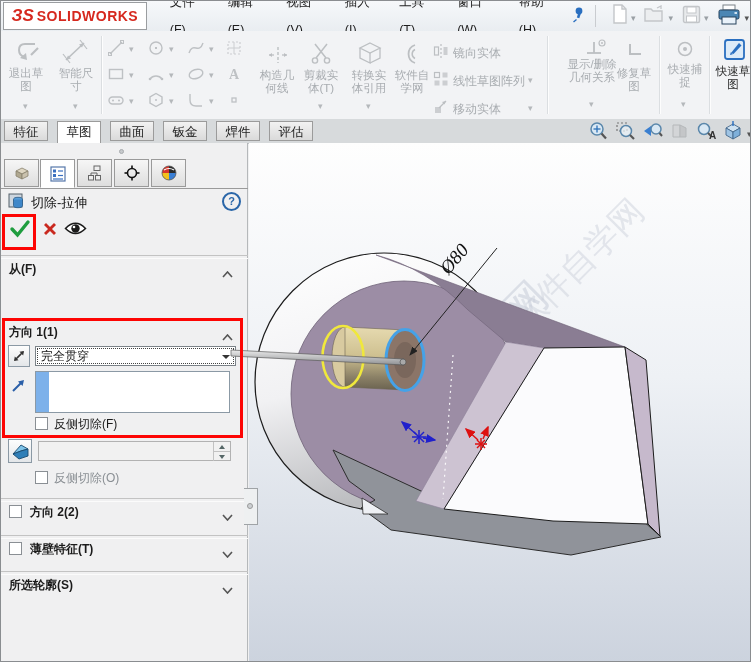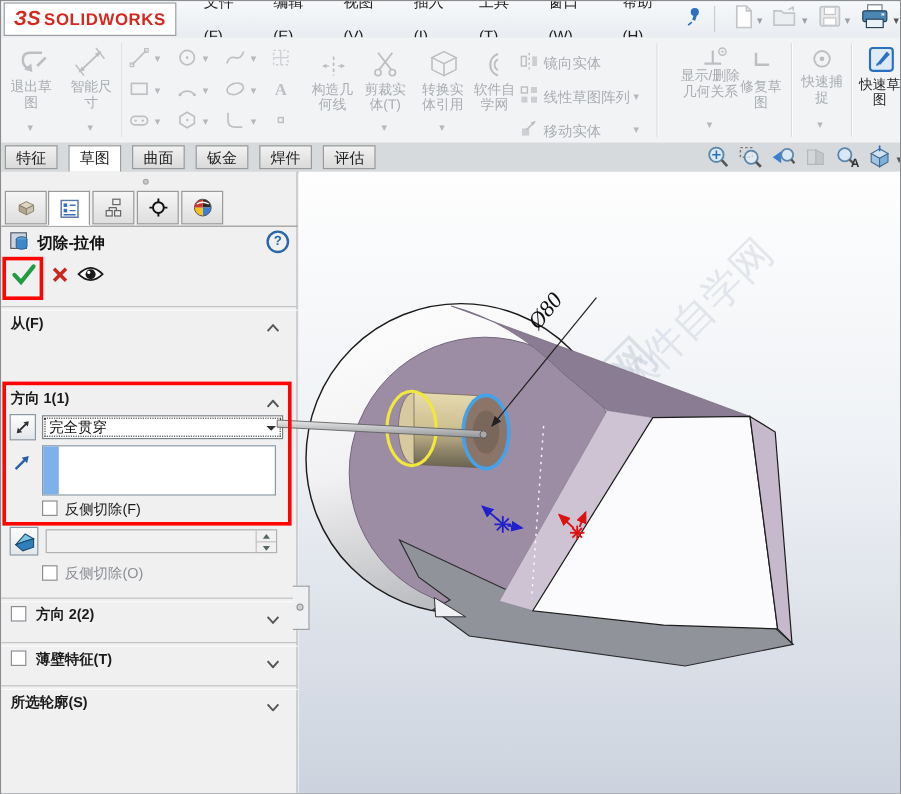--- a/index.html
+++ b/index.html
@@ -27,21 +27,21 @@
   
   .strip{position:absolute;left:0;top:118px;width:751px;height:24px;background:#d7dadc;border-bottom:1px solid #c2c5c8}
   .tab{position:absolute;top:2px;height:20px;width:44px;text-align:center;font-size:12.5px;line-height:20px;color:#222;background:linear-gradient(#f2f2f2,#dadada);border:1px solid #9b9b9b;box-sizing:border-box}
   .tab.active{background:#fff;height:22px;border-bottom:none;z-index:2}
   .hud{position:absolute;top:2px;width:24px;height:20px;display:flex;align-items:center;justify-content:center}
   
   .panel{position:absolute;left:0;top:142px;width:247px;height:520px;background:#f0f0f1;border-right:1px solid #b5b8ba;box-sizing:border-box}
   .ptabrow{position:absolute;left:0;top:16px;width:247px;height:29px;border-bottom:1px solid #9a9a9a}
   .ptab{position:absolute;top:0;width:35px;height:28px;background:linear-gradient(#f6f6f6,#dedede);border:1px solid #9a9a9a;box-sizing:border-box;display:flex;align-items:center;justify-content:center}
   .ptab.active{background:#fff;height:29px;border-bottom:1px solid #fff;z-index:2}
-  .ptitle{font-size:13px;font-weight:bold;color:#111}
+  .ptitle{font-size:13px;font-weight:normal;color:#111}
   .helpc{position:absolute;width:15px;height:15px;border:2px solid #2a66a8;border-radius:50%;color:#2a66a8;font-size:11px;font-weight:bold;text-align:center;line-height:15px}
   .divid{position:absolute;left:0;width:247px;height:2px;border-top:1px solid #c3c3c3;border-bottom:1px solid #fbfbfb}
   .seclab{position:absolute;font-size:12px;font-weight:bold;color:#1b1b1b}
   .combo{position:absolute;height:20px;background:#fff;border:1px solid #7b8288;box-sizing:border-box;font-size:12px;color:#111;line-height:18px;padding-left:5px}
   .combo .da{position:absolute;right:5px;top:8px;width:0;height:0;border-left:4px solid transparent;border-right:4px solid transparent;border-top:4px solid #333}
   .combo.focus{outline:1px dotted #444;outline-offset:-3px}
   .cb{position:absolute;width:13px;height:13px;background:#fff;border:1px solid #8a8f94;box-sizing:border-box}
   .cblab{position:absolute;font-size:12px;color:#1b1b1b}
   .sqbtn{position:absolute;background:linear-gradient(#fdfdfd,#e3e6e9);border:1px solid #8b99a5;box-sizing:border-box;display:flex;align-items:center;justify-content:center}
   .spin{position:absolute;height:20px;background:#f1f1f1;border:1px solid #b2b2b2;box-sizing:border-box}

